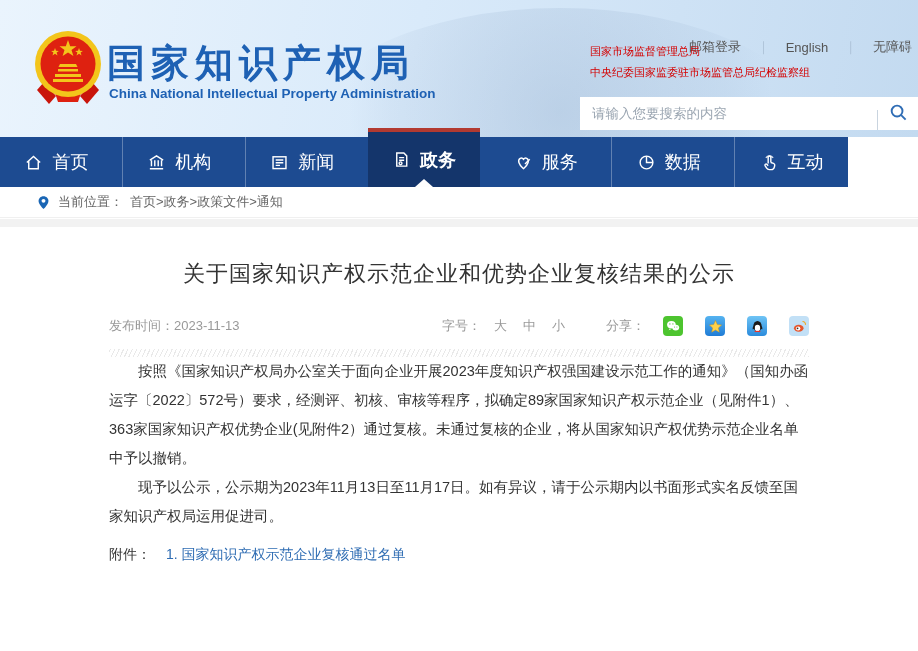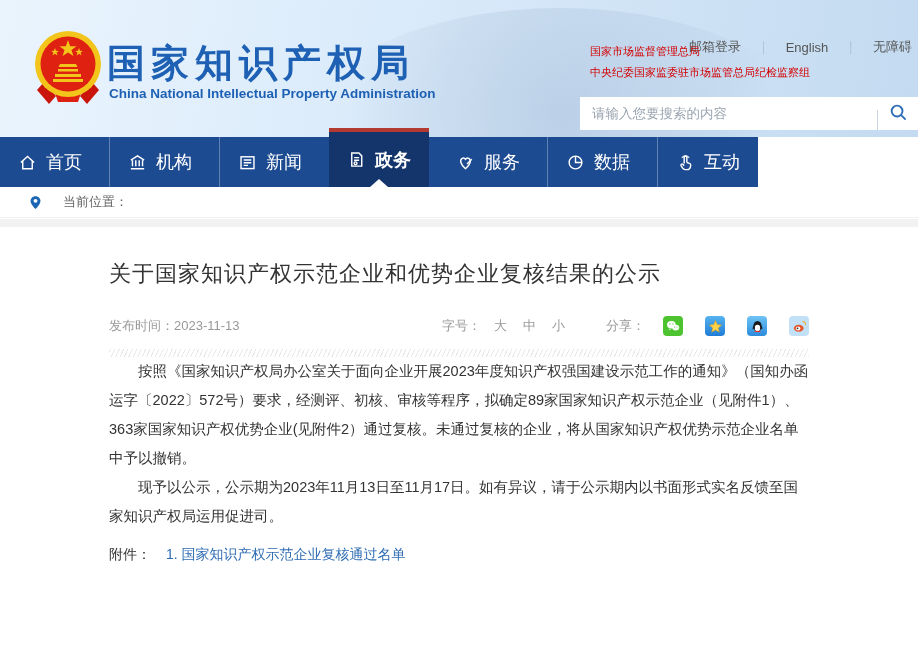--- a/index.html
+++ b/index.html
@@ -28,43 +28,43 @@
     background:#fff; display:flex; align-items:flex-end; }
   .searchbar input { flex:1; border:none; outline:none; height:100%; padding:0 12px;
     font-size:13.5px; color:#333; background:transparent;
     font-family:"Liberation Sans","DejaVu Sans",sans-serif; }
   .searchbar input::placeholder { color:#9aa5b1; }
   .search-divider { width:1px; height:20px; background:#c9d4df; }
   .search-btn { width:40px; height:100%; display:flex; align-items:center; justify-content:center;
     cursor:pointer; background:transparent; border:none; }
 
   
-  .nav { position:absolute; top:137px; left:0; width:758px; height:50px;
+  .nav { position:absolute; top:137px; left:0; width:848px; height:50px;
     background:#1d4b91; display:flex; z-index:5; }
   .nav-item { flex:1; display:flex; align-items:center; justify-content:center; gap:9px;
     color:#fff; font-size:18px; cursor:pointer; position:relative; }
   .nav-item + .nav-item { border-left:1px solid rgba(255,255,255,.30);margin-left:9px; }
   .nav-item.active { background:#14356b; margin-top:-9px; height:59px;
     border-top:4px solid #b23a31; border-left:none; font-weight:bold;text-align:center; }
   .nav-item.active + .nav-item { border-left:none; }
   .nav-arrow { position:absolute; bottom:0; left:50%; transform:translateX(-50%);
     width:0; height:0; border-left:9px solid transparent; border-right:9px solid transparent;
     border-bottom:8px solid #fdfdfd; }
   .nav-icon { display:flex; }
 
   
   .breadcrumb { position:absolute; top:187px; left:0; width:918px; height:31px; background:#fff;
-    display:flex; align-items:center; padding-left:28px; gap:20px; font-size:13px; color:#666;
+    display:flex; align-items:center; padding-left:36px; gap:7px; font-size:13px; color:#666;
     border-bottom:1px solid #f0f0f0; }
   .gray-band { position:absolute; top:219px; left:0; width:918px; height:8px; background:#f2f2f2; }
 
   
   .content { position:absolute; top:227px; left:0; width:918px; height:424px; background:#fff; }
   .container { width:700px; margin:0 auto; padding-top:32px; }
-  .art-title { text-align:left; font-size:22px; color:#333; font-weight:500; letter-spacing:1px; }
+  .art-title { text-align:center; font-size:22px; color:#333; font-weight:500; letter-spacing:1px; }
   .meta { margin-top:27px; display:flex; align-items:center; justify-content:space-between;
     font-size:13px; color:#999; }
   .meta-right { display:flex; align-items:center; gap:10px; }
   .fs-opt { cursor:pointer; padding:0 3px; }
   .share-label { margin-left:28px; }
   .share-icons { display:flex; gap:22px; margin-left:8px; }
   .share-icon { width:20px; height:20px; border-radius:4px; display:flex; align-items:center;
     justify-content:center; cursor:pointer; }
   .hatch { margin-top:13px; height:8px;
     background:repeating-linear-gradient(-65deg,#e9e9e9 0px,#e9e9e9 1px,transparent 1px,transparent 4px); }
@@ -194,20 +194,21 @@
 </div>
 
 <div class="breadcrumb">
   <span style="display:flex">
     <svg width="15" height="17" viewBox="0 0 20 20">
         <path d="M10 1.5 C6 1.5 3.4 4.6 3.4 7.9 C3.4 12.4 10 18.6 10 18.6 C10 18.6 16.6 12.4 16.6 7.9 C16.6 4.6 14 1.5 10 1.5 Z" fill="#1a66b5"></path>
         <circle cx="10" cy="7.8" r="2.6" fill="#fff"></circle>
       </svg>
   </span>
   <span>当前位置：</span>
+  <span>首页&gt;政务&gt;政策文件&gt;通知</span>
 </div>
 <div class="gray-band"></div>
 
 <div class="content">
   <div class="container">
     <h1 class="art-title">关于国家知识产权示范企业和优势企业复核结果的公示</h1>
 
     <div class="meta">
       <div>
         <span>发布时间：</span><span>2023-11-13</span>

